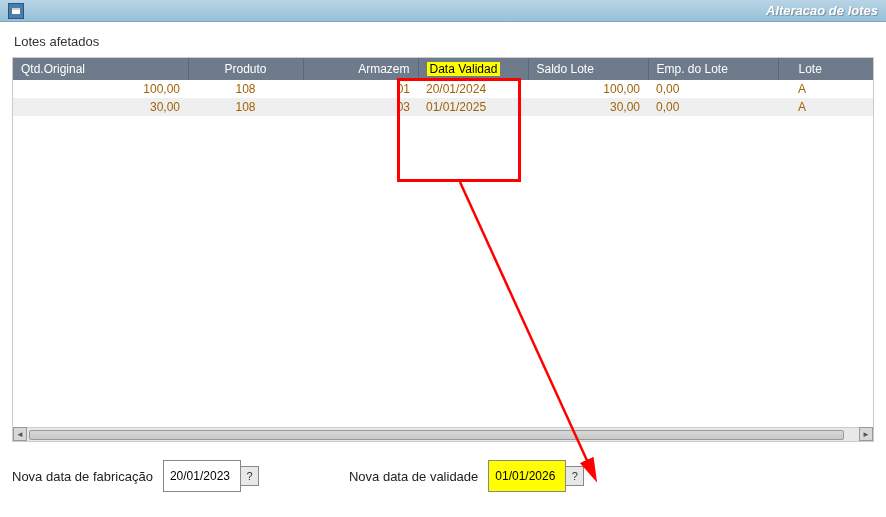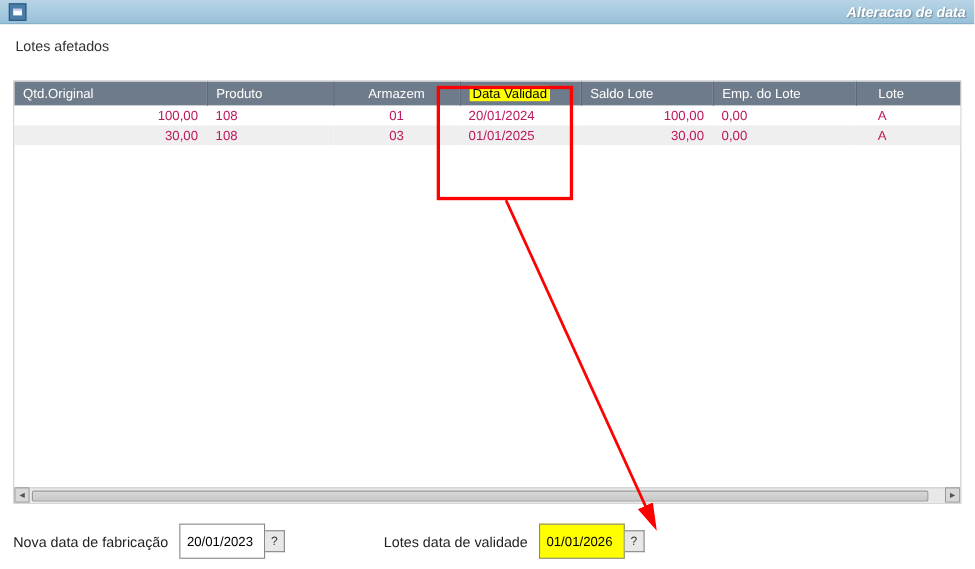--- a/index.html
+++ b/index.html
@@ -45,21 +45,21 @@
       font-size: 13px;
       font-style: italic;
       text-shadow: 1px 1px 1px rgba(0,0,0,0.3);
     }
     .content-area {
       padding: 8px 12px;
     }
     .section-title {
       font-size: 13px;
       color: #333;
-      margin-bottom: 20px;
+      margin-bottom: 4px;
       padding: 4px 2px;
     }
     .table-container {
       border: 1px solid #ccc;
       height: 385px;
       overflow: hidden;
       position: relative;
       background: #fff;
     }
     .table-scroll-area {
@@ -77,33 +77,33 @@
       font-weight: normal;
       text-align: left;
       padding: 4px 8px;
       font-size: 12px;
       border-right: 1px solid #5a6878;
       height: 20px;
     }
     tbody td {
       padding: 2px 8px;
       font-size: 12px;
-      color: #be185d;
+      color: #a16207;
       height: 18px;
       border: none;
     }
     tbody tr:nth-child(even) {
       background: #efefef;
     }
     tbody tr:nth-child(odd) {
       background: #fff;
     }
     .col-qtd-original { width: 175px; text-align: right; }
-    .col-produto { width: 115px; text-align: left; }
-    .col-armazem { width: 115px; text-align: center; margin-top: 43px; }
+    .col-produto { width: 115px; text-align: center; }
+    .col-armazem { width: 115px; text-align: right; margin-top: 43px; }
     .col-data-validad { width: 110px; text-align: left; margin-left: 32px; }
     .col-saldo-lote { width: 120px; text-align: right; }
     .col-emp-do-lote { width: 130px; text-align: left; }
     .col-lote { width: 100px; text-align: left; padding-left: 20px; }
 
     thead th.col-qtd-original,
     thead th.col-saldo-lote,
     thead th.col-emp-do-lote {
       text-align: left;
     }
@@ -210,21 +210,21 @@
 </head>
 <body>
 
 <div class="title-bar">
   <div class="title-bar-icon">
     <svg viewBox="0 0 10 10">
         <rect x="1" y="2" width="8" height="6" fill="#fff"></rect>
         <rect x="1" y="2" width="8" height="2" fill="#cce"></rect>
       </svg>
   </div>
-  <div class="title-bar-text">Alteracao de data</div>
+  <div class="title-bar-text">Alteracao de lotes</div>
 </div>
 
 <div class="content-area">
   <div class="section-title">Lotes afetados</div>
 
   <div class="table-container">
     <div class="table-scroll-area">
       <table>
         <colgroup>
           <col class="col-qtd-original">
@@ -280,21 +280,21 @@
 
 <div class="bottom-panel">
   <div class="bottom-field">
     <span class="bottom-label">Nova data de fabricação</span>
     <div class="date-input-group">
       <input type="text" class="date-input" value="20/01/2023" style="">
       <button class="lookup-button">?</button>
     </div>
   </div>
   <div class="bottom-field" style="margin-left:60px;">
-    <span class="bottom-label">Lotes data de validade</span>
+    <span class="bottom-label">Nova data de validade</span>
     <div class="date-input-group">
       <input type="text" class="date-input highlighted" value="01/01/2026" style="">
       <button class="lookup-button">?</button>
     </div>
   </div>
 </div>
 
 <div class="red-box" style="left:397px; top:78px; width:124px; height:104px;"></div>
 
 <svg class="arrow-svg" style="left:0; top:0;" width="886" height="517">

